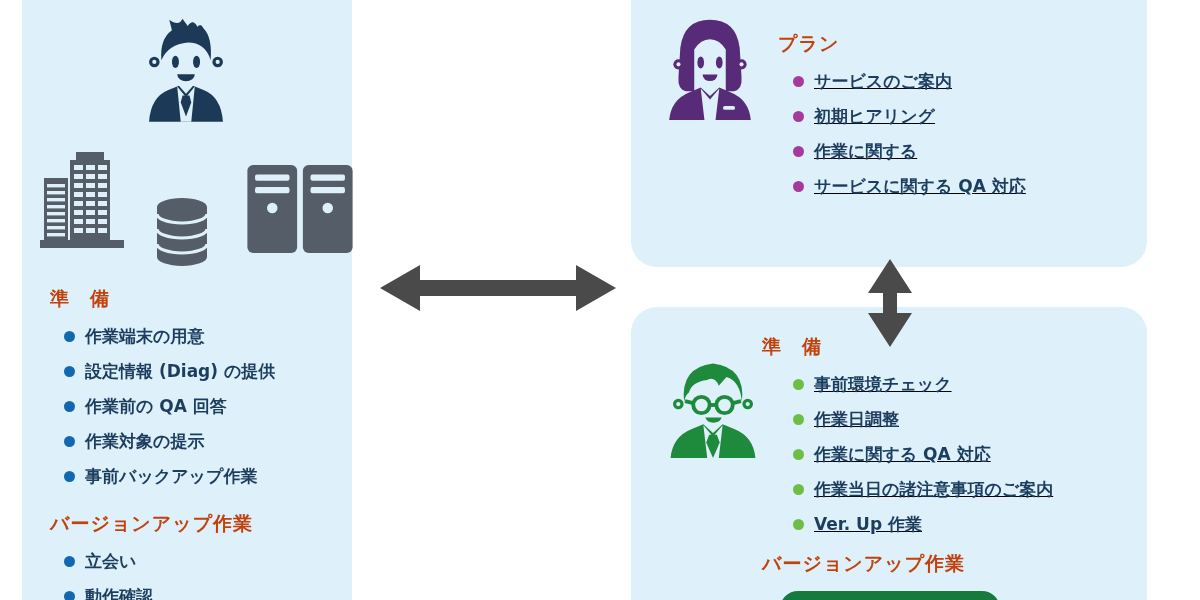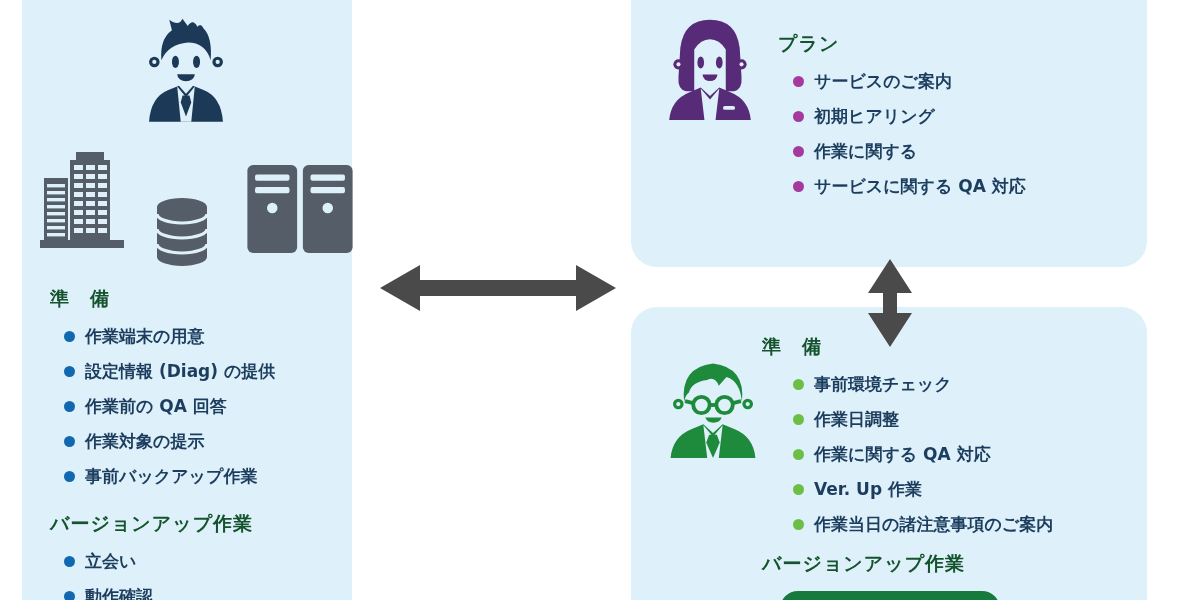--- a/index.html
+++ b/index.html
@@ -4,26 +4,26 @@
 <style>
   html,body{margin:0;padding:0;background:#fff;}
   .canvas{position:relative;width:1200px;height:600px;overflow:hidden;background:#ffffff;
           font-family:"DejaVu Sans","Liberation Sans",sans-serif;}
   .panel{position:absolute;background:#def0fa;border-radius:26px;}
   .left-panel{left:22px;top:-30px;width:330px;height:660px;}
   .plan-panel{left:631px;top:-30px;width:516px;height:297px;}
   .prep-panel{left:631px;top:307px;width:516px;height:330px;}
   .icon-abs{position:absolute;}
   .textcol{position:absolute;}
-  .hd{font-size:19px;font-weight:700;color:#14532d;line-height:26px;margin:0 0 8px 0;white-space:nowrap;letter-spacing:1px;}
+  .hd{font-size:19px;font-weight:700;color:#c2410c;line-height:26px;margin:0 0 8px 0;white-space:nowrap;letter-spacing:1px;}
   .hd.shift{margin-left:-16px;}
   .hd.sub{margin-top:16px;}
   .hd.sub2{margin-top:8px;}
   ul.blist{list-style:none;margin:0;padding:0 0 0 14px;}
-  ul.blist.plan-pad{padding-left:15px;}
+  ul.blist.plan-pad{padding-left:15px;text-decoration:underline;}
   ul.blist li{display:flex;align-items:center;height:35px;font-size:17px;font-weight:700;color:#1c3d5e;white-space:nowrap;}
   .bullet{width:11px;height:11px;border-radius:50%;margin-right:10px;flex:none;}
   .blue  .bullet{background:#1168b0;}
   .magenta .bullet{background:#a43a9e;}
   .green .bullet{background:#6cbe45;}
   .arrow{position:absolute;z-index:5;}
   .verup-btn{position:absolute;left:149px;top:284px;width:220px;height:52px;
              background:#177a3d;border-radius:18px;border:none;}
 </style>
 </head>
@@ -234,25 +234,25 @@
           <li>
             <span class="bullet"></span>
             <span>作業日調整</span>
           </li>
           <li>
             <span class="bullet"></span>
             <span>作業に関する QA 対応</span>
           </li>
           <li>
             <span class="bullet"></span>
+            <span>作業当日の諸注意事項のご案内</span>
+          </li>
+          <li>
+            <span class="bullet"></span>
             <span>Ver. Up 作業</span>
-          </li>
-          <li>
-            <span class="bullet"></span>
-            <span>作業当日の諸注意事項のご案内</span>
           </li>
         </ul>
       <h2 class="hd shift sub2">バージョンアップ作業</h2>
     </div>
 
     <div class="verup-btn"></div>
   </section>
 
 </div>
 

